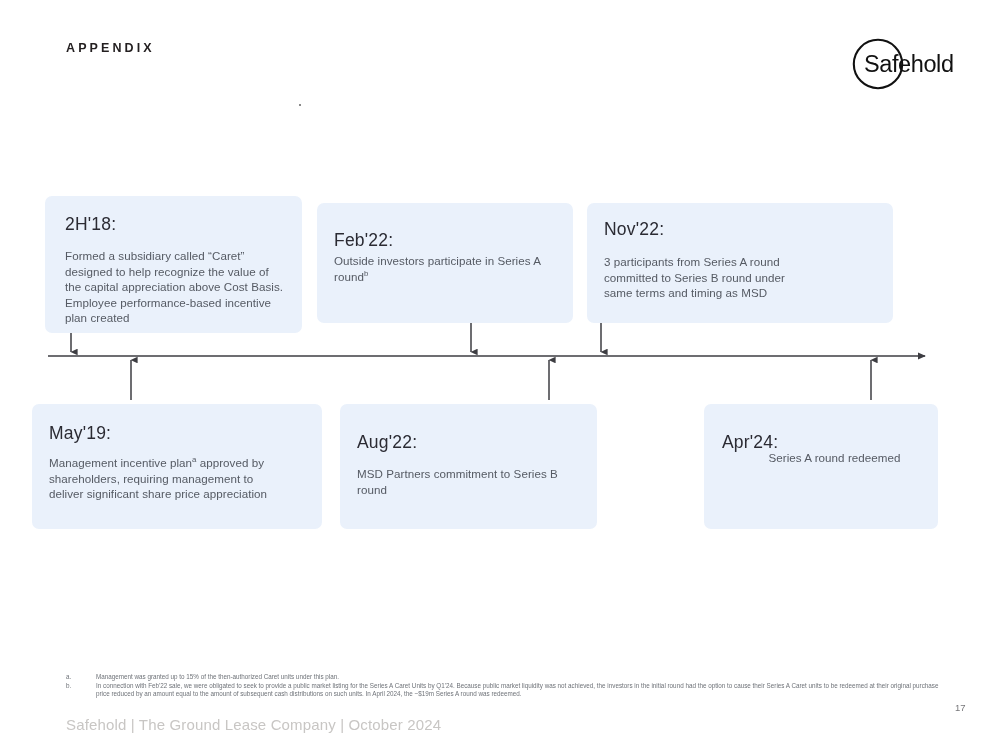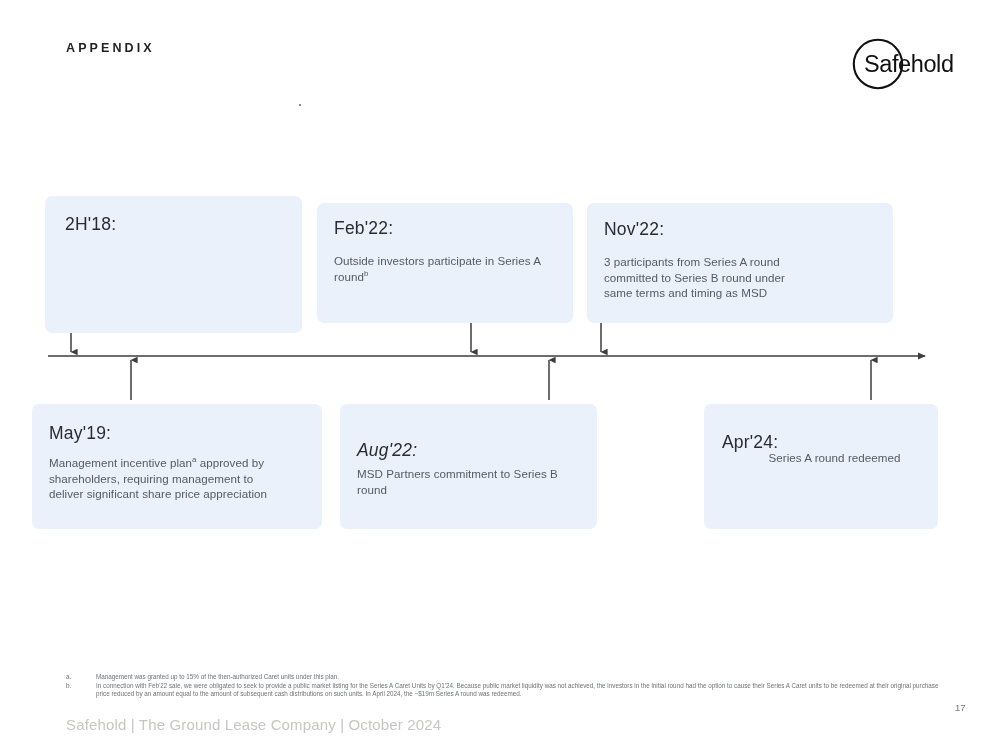--- a/index.html
+++ b/index.html
@@ -172,39 +172,40 @@
       <line x1="601" y1="119" x2="601" y2="149" stroke="#3d3d42" stroke-width="1.5" marker-end="url(#arrowD)"></line>
 
       <line x1="131" y1="197" x2="131" y2="157" stroke="#3d3d42" stroke-width="1.5" marker-end="url(#arrowU)"></line>
       <line x1="549" y1="197" x2="549" y2="157" stroke="#3d3d42" stroke-width="1.5" marker-end="url(#arrowU)"></line>
       <line x1="871" y1="197" x2="871" y2="157" stroke="#3d3d42" stroke-width="1.5" marker-end="url(#arrowU)"></line>
     </svg>
   </div>
 
   <div class="card" style="left:45px; top:188px; width:257px; height:137px;">
     <div class="card-title" style="left:20px; top:18px;">2H'18:</div>
+    <div class="card-body" style="left:20px; top:52px; width:218px;">Formed a subsidiary called “Caret” designed to help recognize the value of the capital appreciation above Cost Basis. Employee performance-based incentive plan created</div>
   </div>
 
   <div class="card" style="left:317px; top:195px; width:256px; height:120px;">
-    <div class="card-title" style="left:17px; top:15px;">Feb'22:</div>
+    <div class="card-title" style="left:17px; top:27px;">Feb'22:</div>
     <div class="card-body" style="left:17px; top:50px; width:222px;"><span>Outside investors participate in Series A round</span><sup>b</sup></div>
   </div>
 
   <div class="card" style="left:587px; top:195px; width:306px; height:120px;">
     <div class="card-title" style="left:17px; top:16px;">Nov'22:</div>
     <div class="card-body" style="left:17px; top:51px; width:206px;">3 participants from Series A round committed to Series B round under same terms and timing as MSD</div>
   </div>
 
   <div class="card" style="left:32px; top:396px; width:290px; height:125px;">
     <div class="card-title" style="left:17px; top:19px;">May'19:</div>
     <div class="card-body" style="left:17px; top:51px; width:232px;"><span>Management incentive plan</span><sup>a</sup><span> approved by shareholders, requiring management to deliver significant share price appreciation</span></div>
   </div>
 
   <div class="card" style="left:340px; top:396px; width:257px; height:125px;">
-    <div class="card-title" style="left:17px; top:36px;font-style:italic;">Aug'22:</div>
+    <div class="card-title" style="left:17px; top:28px;">Aug'22:</div>
     <div class="card-body" style="left:17px; top:62px; width:225px;">MSD Partners commitment to Series B round</div>
   </div>
 
   <div class="card" style="left:704px; top:396px; width:234px; height:125px;">
     <div class="card-title" style="left:18px; top:28px;">Apr'24:</div>
     <div class="card-body" style="left:18px; top:46px; width:225px;text-align:center;">Series A round redeemed</div>
   </div>
 
   <div class="footnotes">
     <div class="fn-row">

